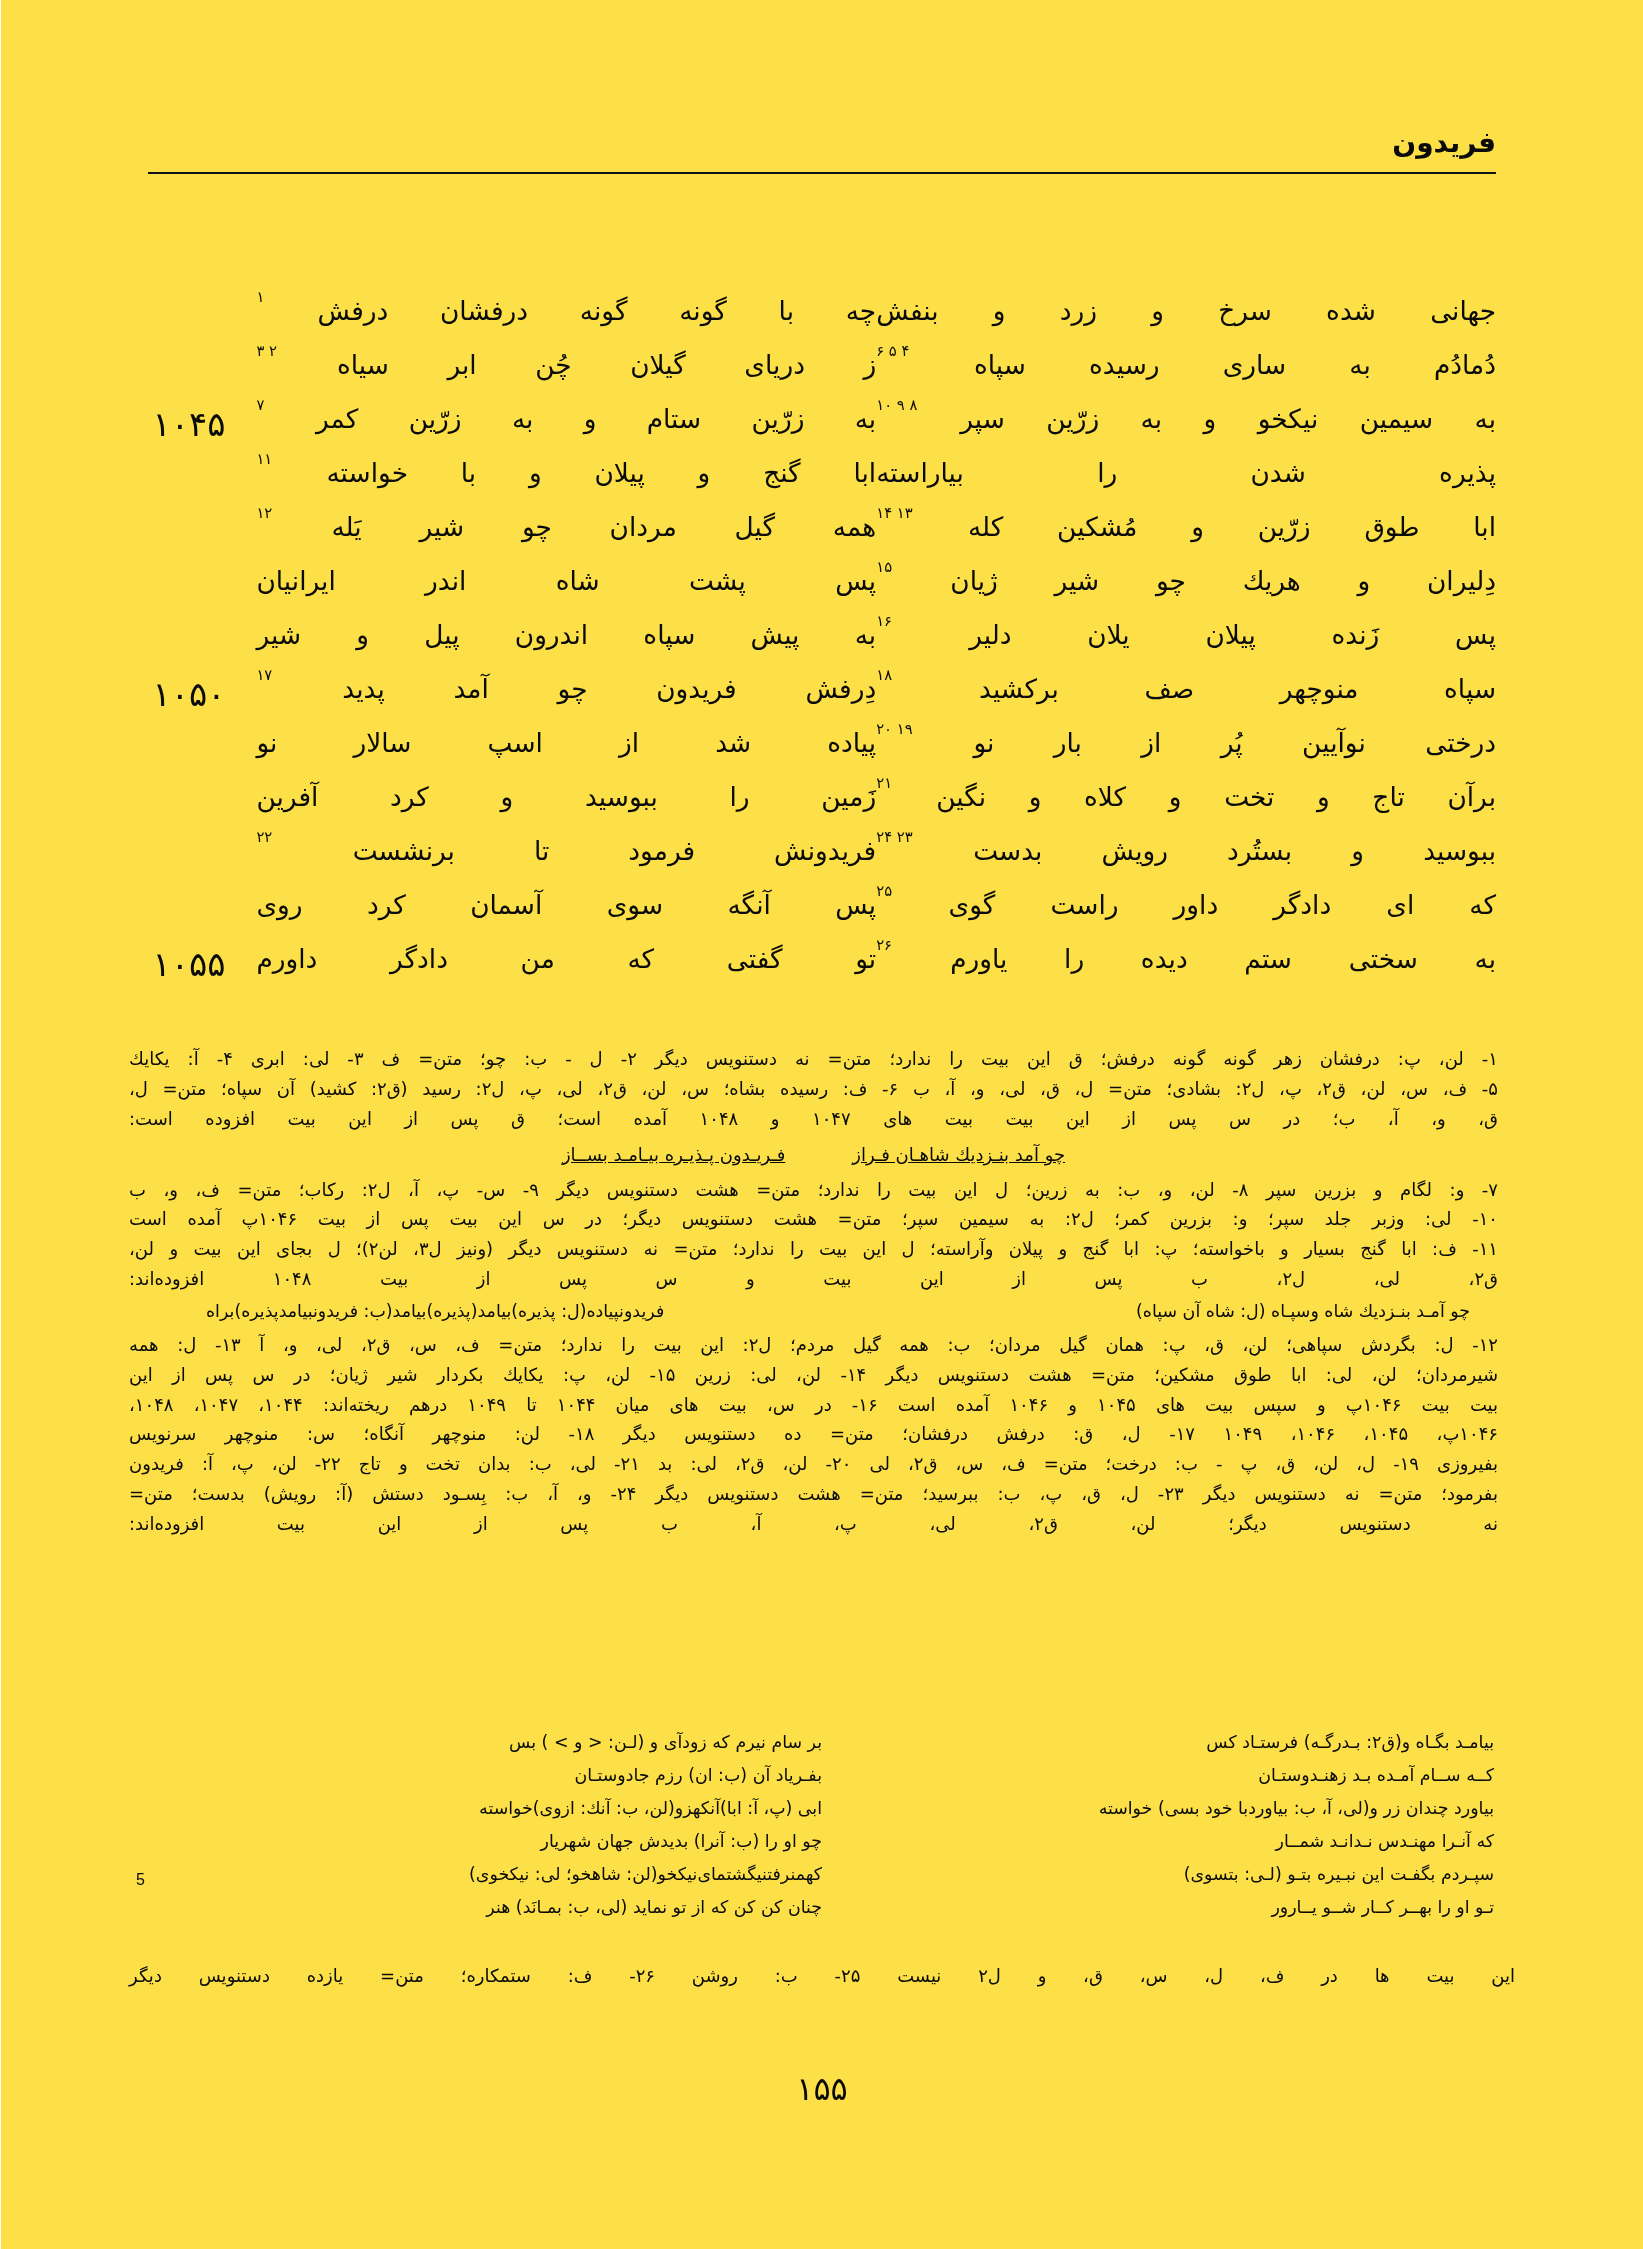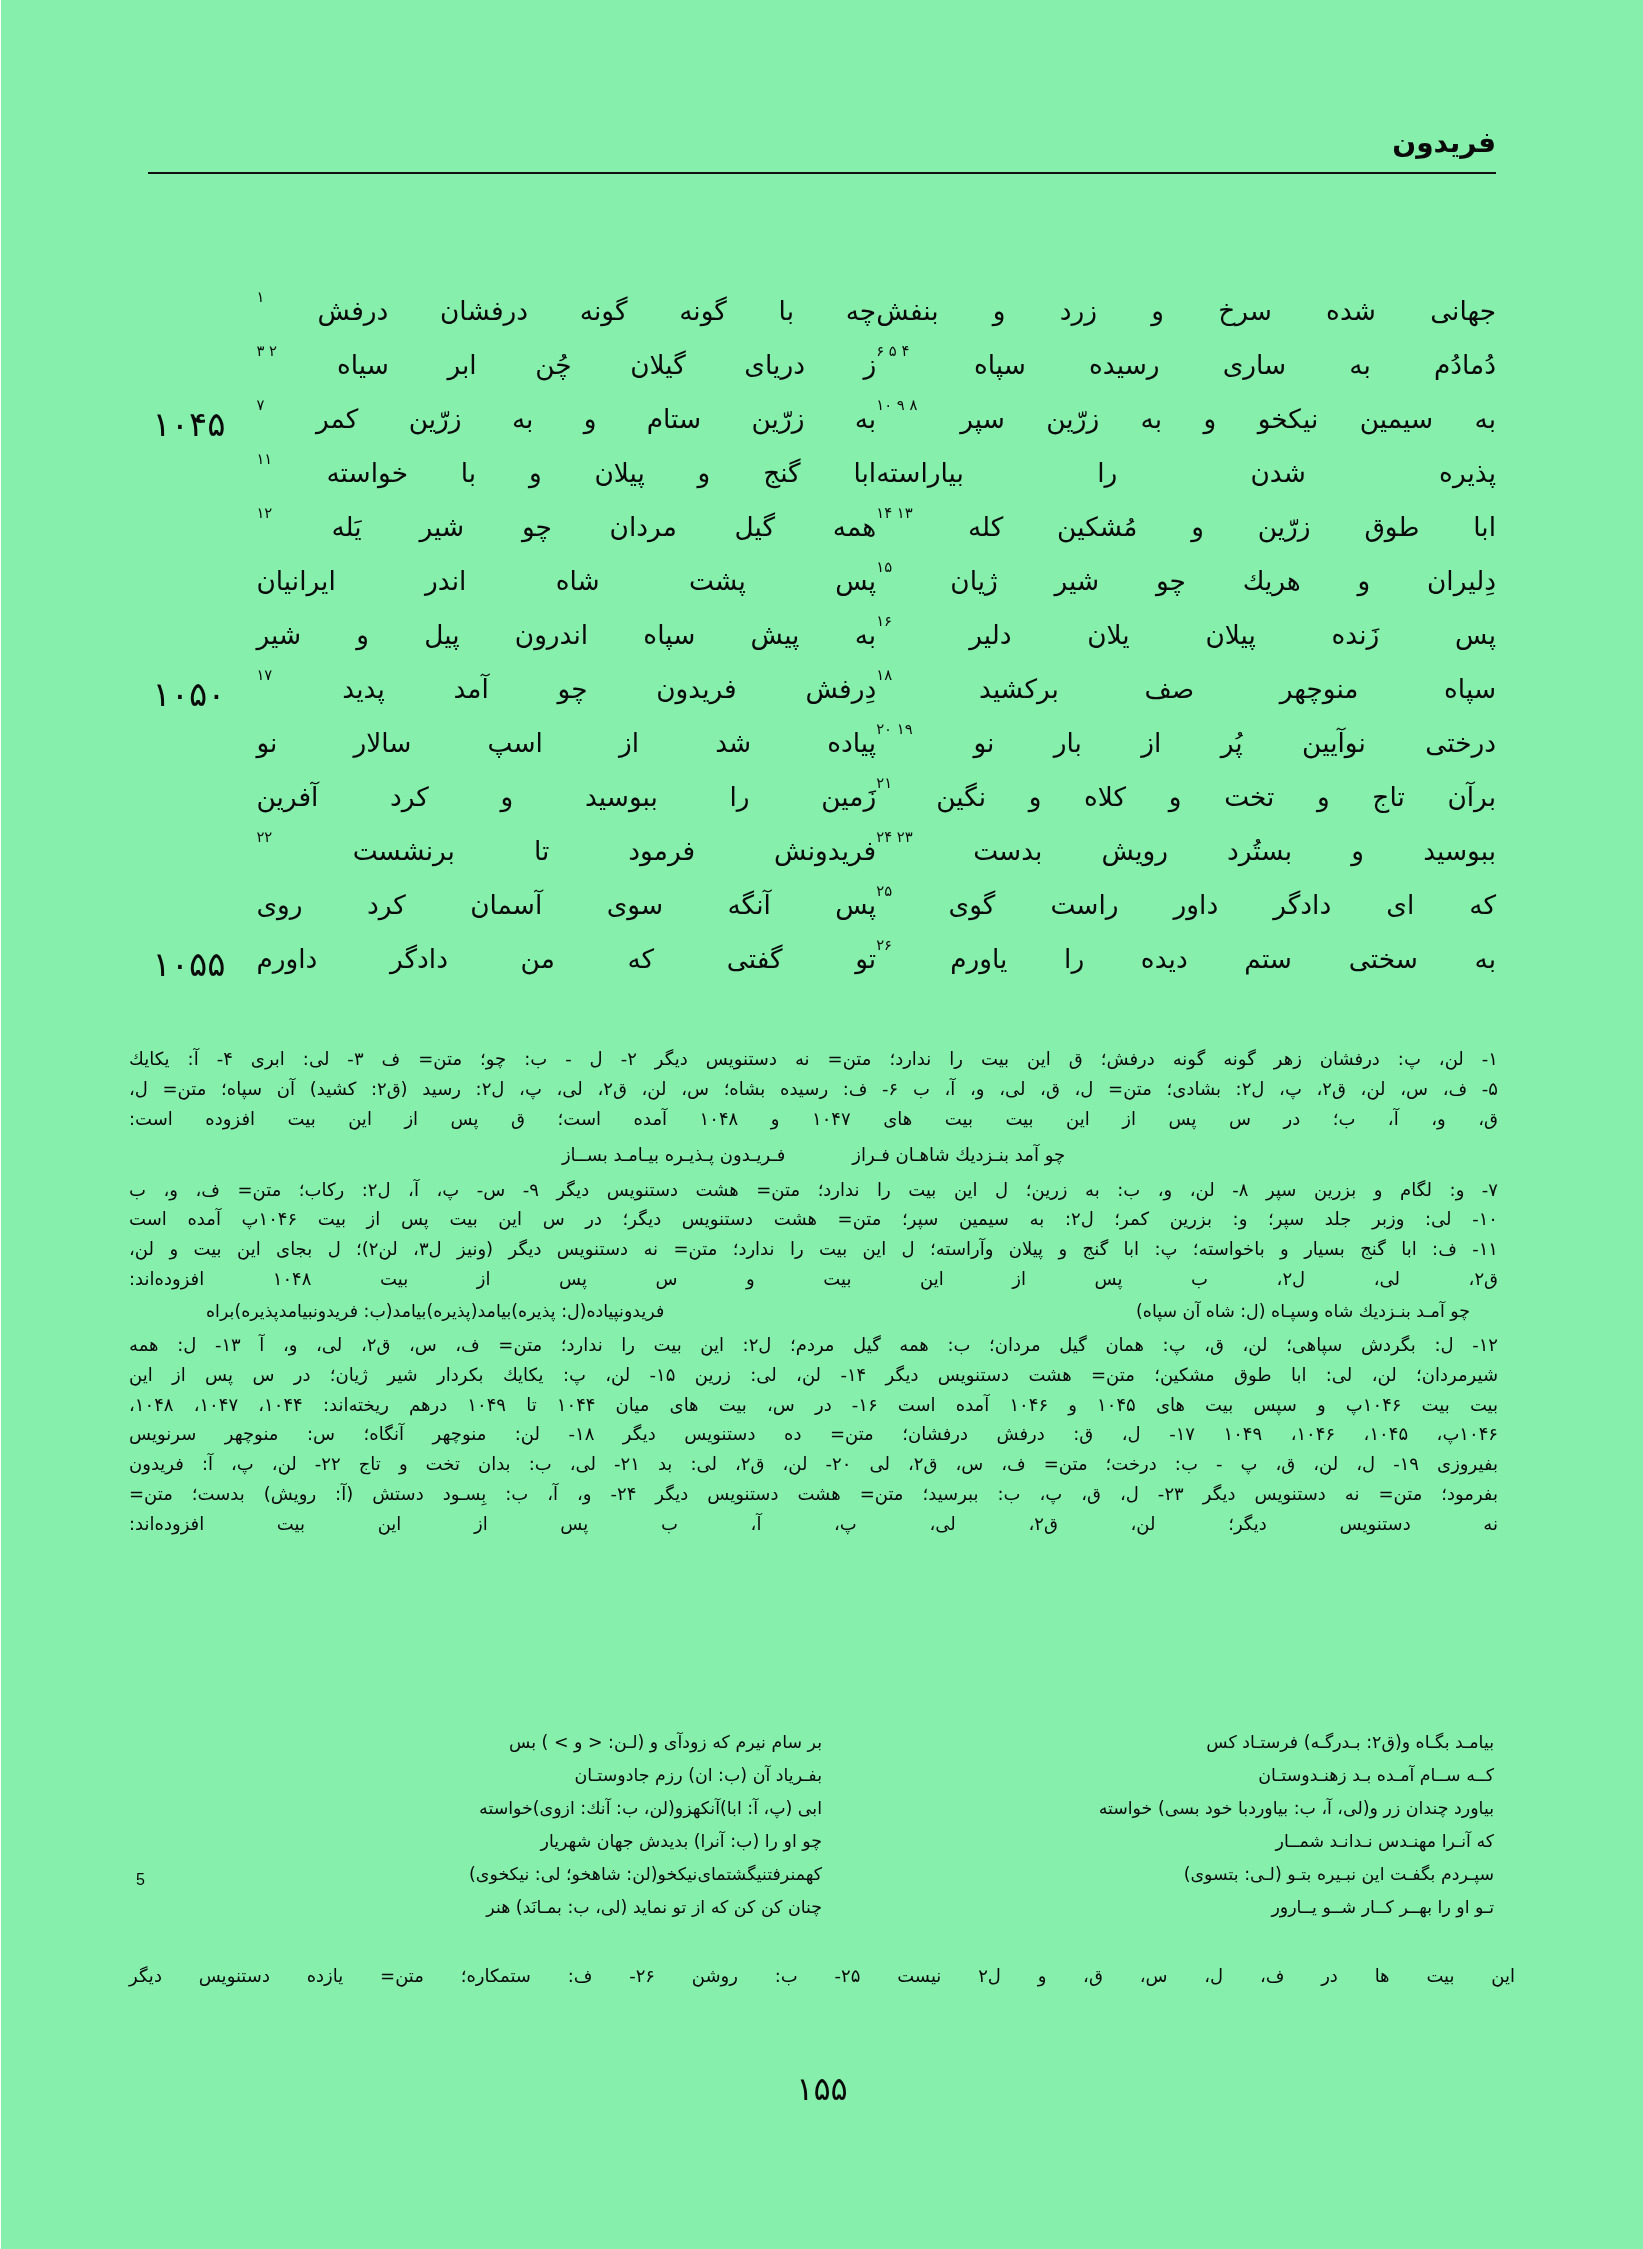--- a/index.html
+++ b/index.html
@@ -7,21 +7,21 @@
   body{
     width:1644px;height:2250px;
     font-family:"DejaVu Sans","Liberation Sans",sans-serif;
     color:#0a0a0a;
     position:relative;
     overflow:hidden;
     direction:rtl;
   }
   .page{
     position:absolute;inset:0;
-    background:#86efac;
+    background:#fde047;
   }
 
   
   .runhead{
     position:absolute;
     top:129px;right:148px;left:148px;
     height:51px;
   }
   .runhead-title{
     position:absolute;right:0;top:0;
@@ -94,21 +94,21 @@
   
   .inset-couplet{
     display:flex;
     flex-direction:row;
     justify-content:center;
     gap:67px;
     font-size:18px;
     letter-spacing:2.1px;
     margin:7px 0 5.6px 0;
   }
-  .inset-couplet > span{ display:inline-block; white-space:nowrap; }
+  .inset-couplet > span{ display:inline-block; white-space:nowrap;text-decoration:underline; }
 
   .inset-couplet-wide{
     display:flex;
     flex-direction:row;
     justify-content:space-between;
     font-size:17.4px;
     margin:4.2px 0;
     padding:0 28px 0 77px;
   }
 

